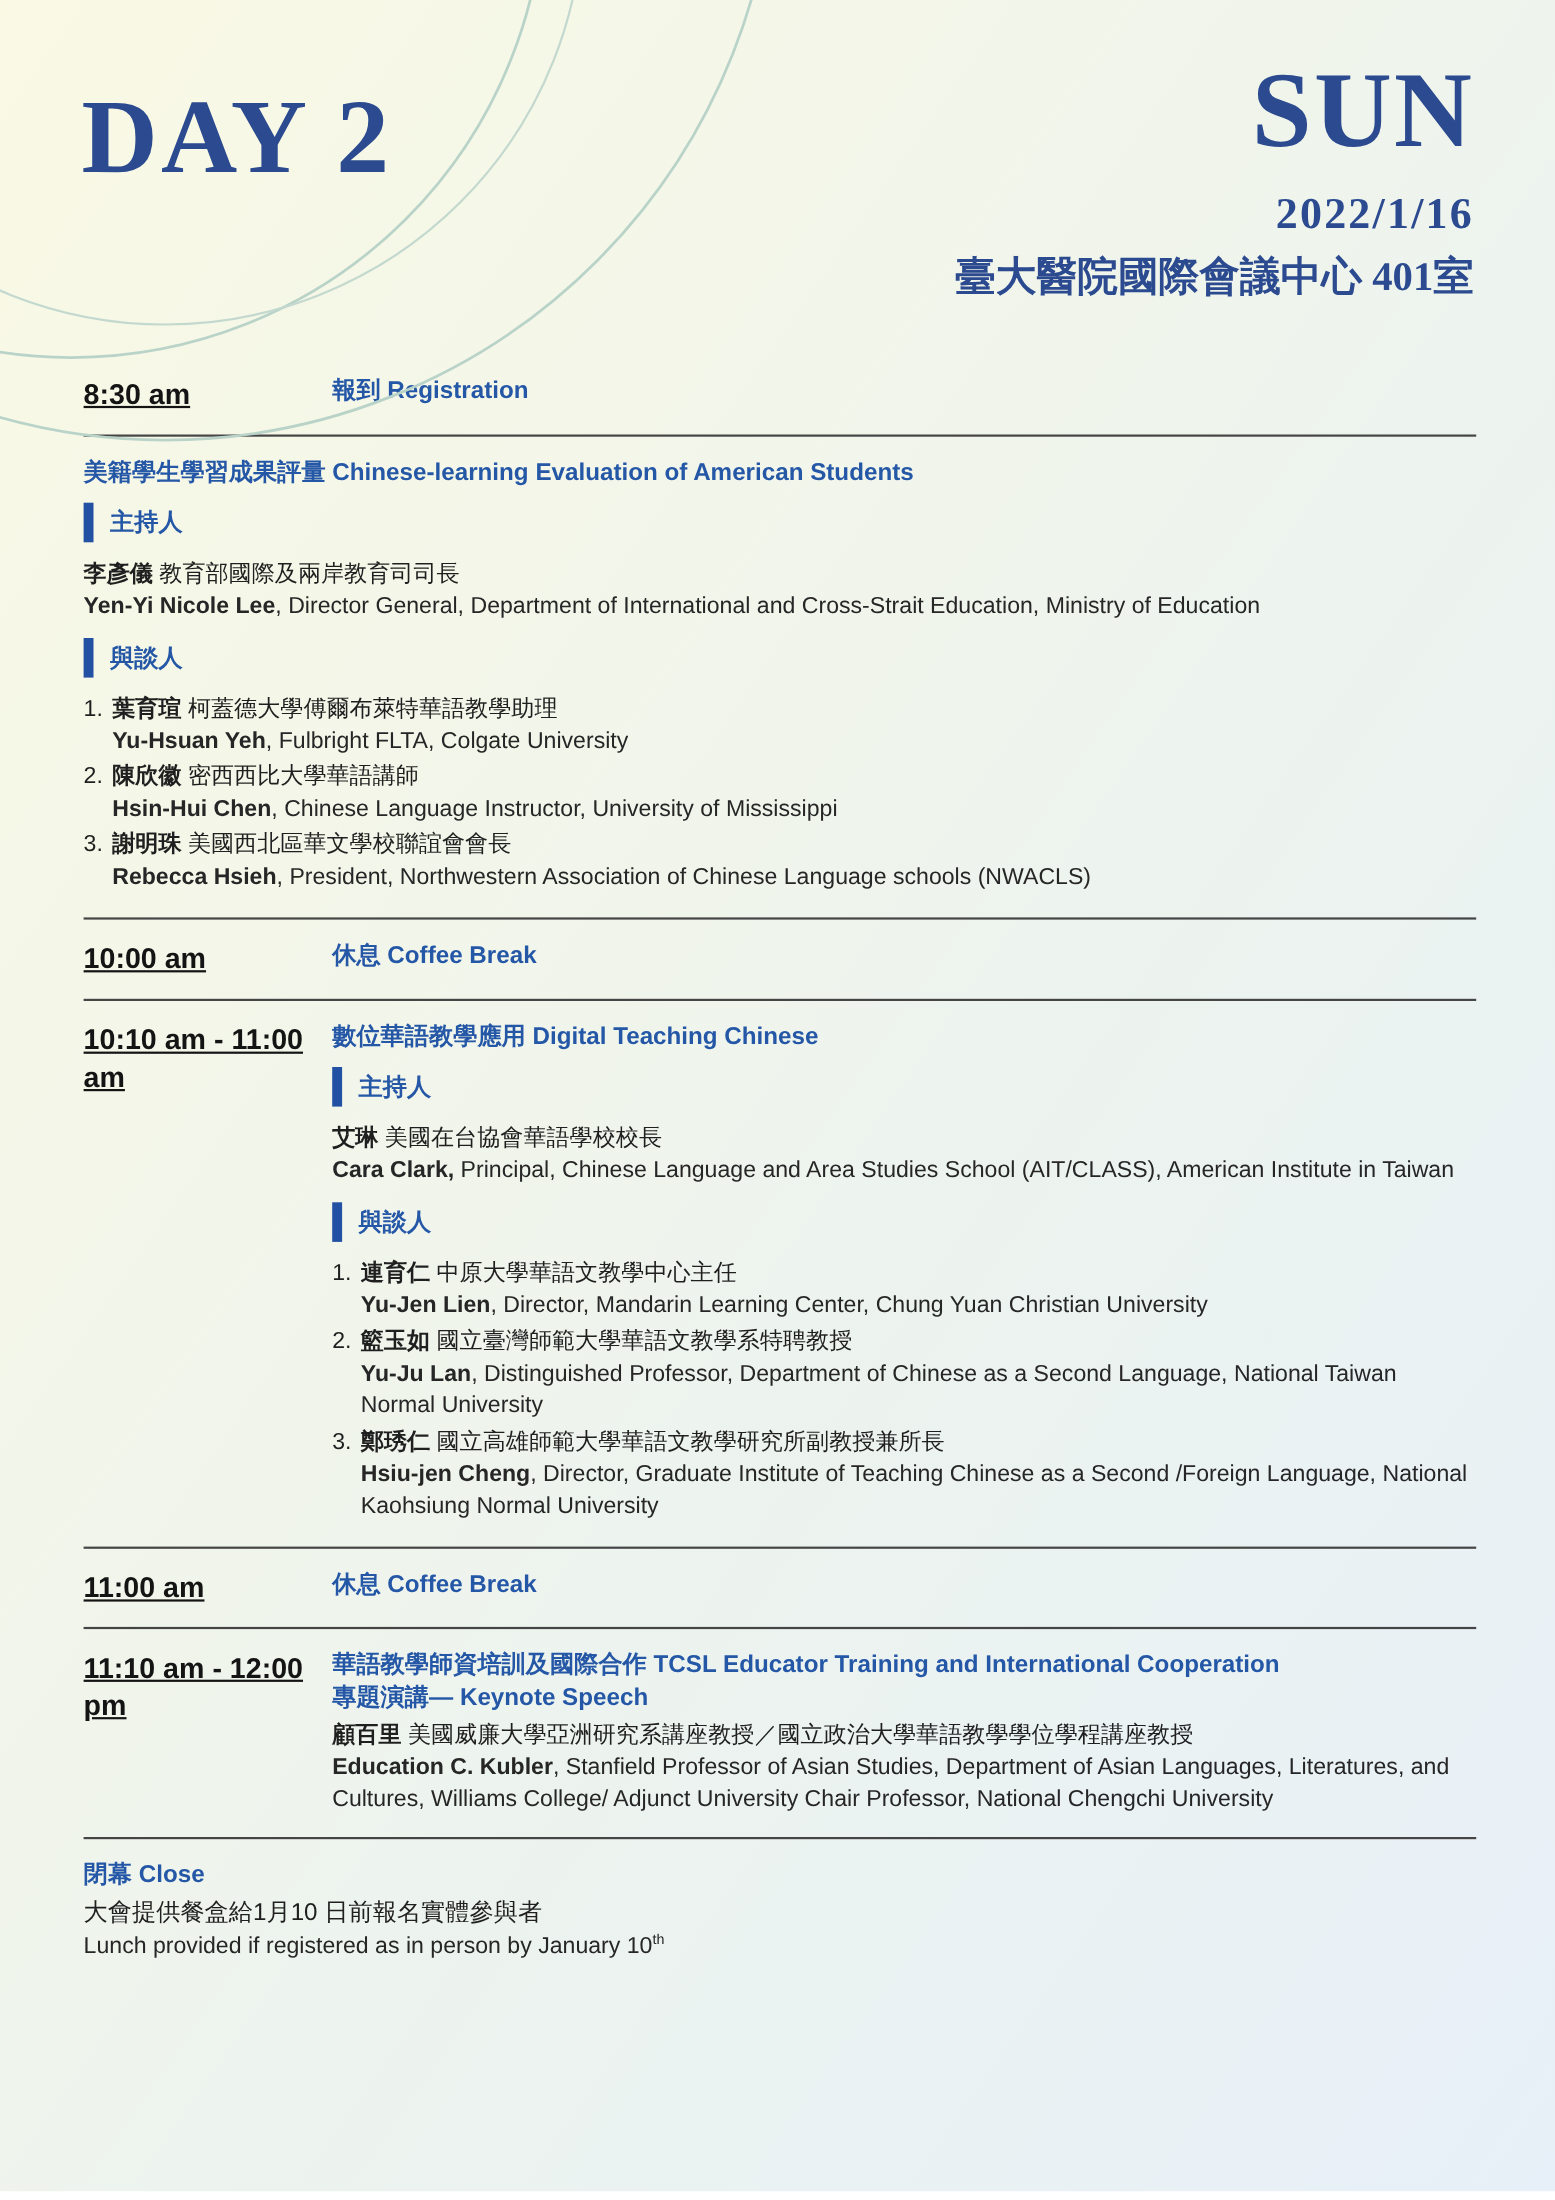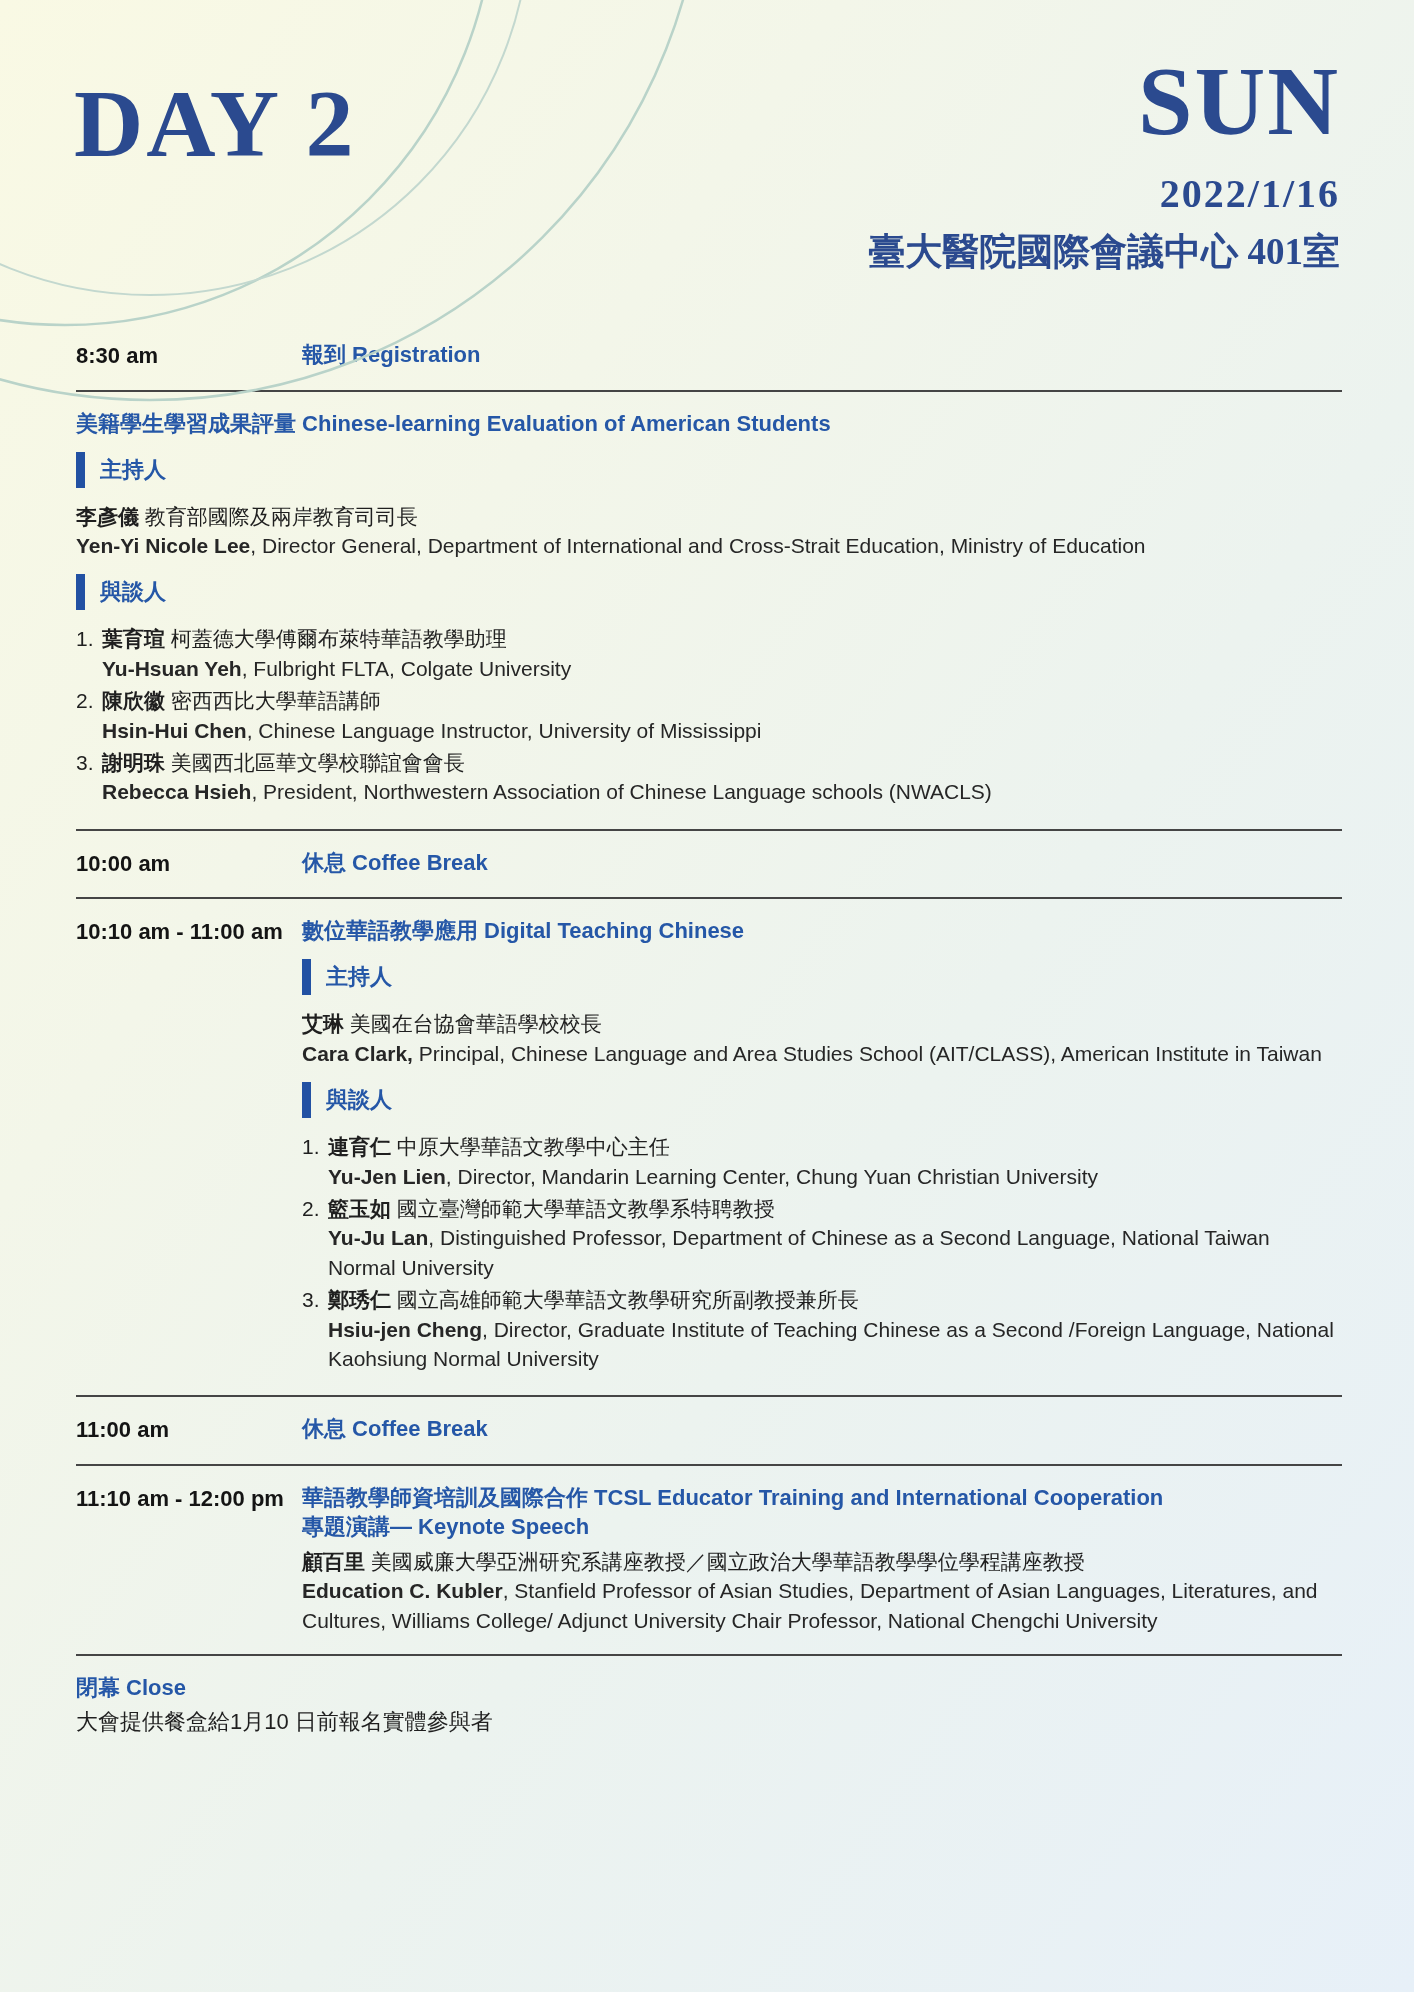--- a/index.html
+++ b/index.html
@@ -33,22 +33,23 @@
   }
   .venue{
     font-family:"Liberation Serif", serif;font-weight:bold;
     font-size:37px;color:#2b4a8f;margin-top:10px;
   }
   .sched{margin:46px 72px 0 76px;}
   .row{display:flex;padding:17px 0 19px 0;}
   .rule{border-top:2px solid #454545;height:0;}
   .time{
     width:226px;flex-shrink:0;
-    font-weight:bold;font-size:22px;color:#141414;line-height:1.3;
+    font-weight:bold;font-size:26px;color:#141414;line-height:1.3;
     padding-top:2px;
+    text-decoration:underline;
   }
   .content{flex:1;min-width:0;}
   .title{
     font-weight:bold;font-size:22px;color:#2557a7;line-height:1.32;
   }
   .role{display:flex;align-items:center;margin:14px 0 14px 0;}
   .role-bar{width:9px;height:36px;background:#2251a3;margin-right:15px;flex-shrink:0;}
   .role-label{font-weight:bold;font-size:22px;color:#2557a7;}
   .spk-cn{font-size:21px;color:#1f1f1f;line-height:1.4;}
   .spk-en{font-size:21px;color:#262626;line-height:1.4;}
@@ -213,17 +214,20 @@
           <span class="b">Education C. Kubler</span><span>, Stanfield Professor of Asian Studies, Department of Asian Languages, Literatures, and Cultures, Williams College/ Adjunct University Chair Professor, National Chengchi University</span>
         </div>
       </div>
     </section>
     <div class="rule"></div>
 
     <section class="row">
       <div class="content">
         <div class="title">閉幕 Close</div>
         <div class="note-cn">大會提供餐盒給1月10 日前報名實體參與者</div>
+        <div class="note-en">
+          <span>Lunch provided if registered as in person by January 10</span><sup>th</sup>
+        </div>
       </div>
     </section>
 
   </main>
 </div>
 
 </body></html>

